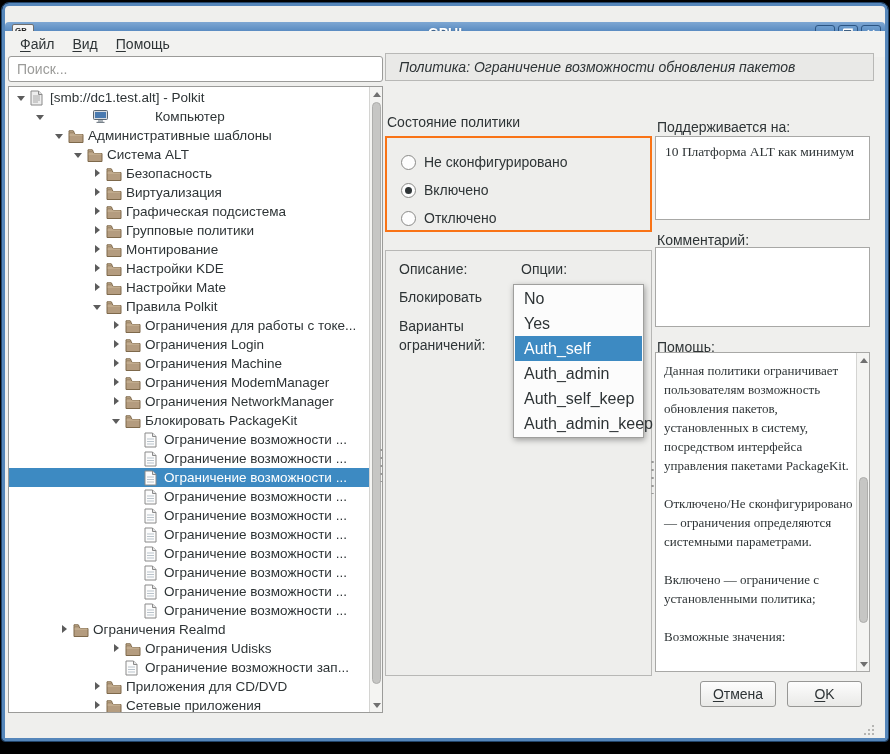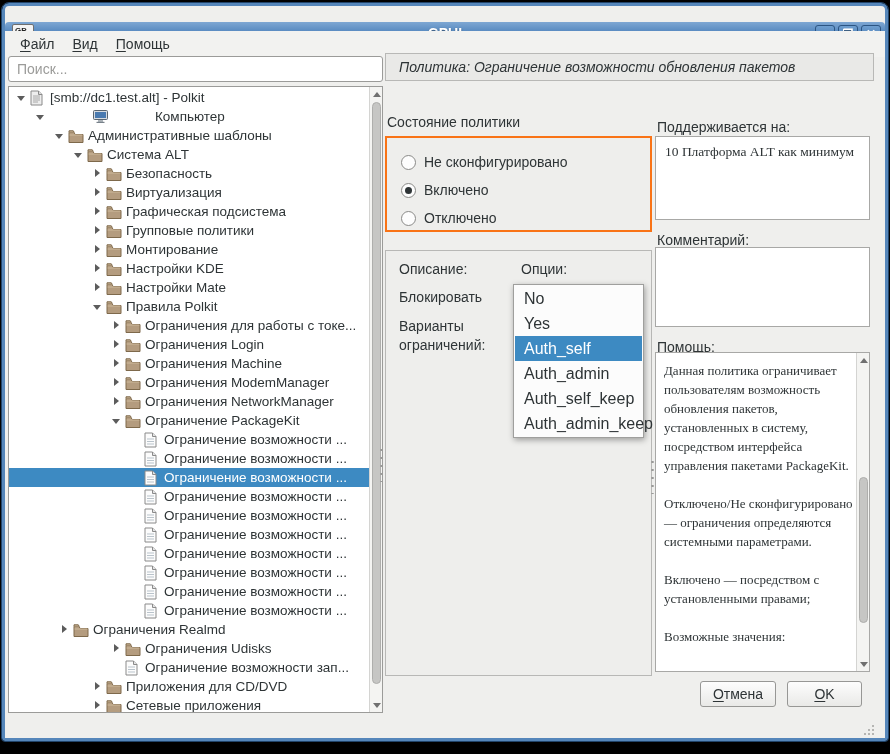--- a/index.html
+++ b/index.html
@@ -330,21 +330,21 @@
         </div>
         <div class="tree-row" style="padding-left: 101px;">
           <span class="exp open"></span>
           <span class="tree-ico">
             <svg width="16" height="14" viewBox="0 0 16 14">
               <path d="M1 3.5 h5 l1.2 2 H15 v8 H1 z" fill="#b49c7f" stroke="#7e694b"></path>
               <path d="M1 3.5 V1.8 h4.3 l1 1.7" fill="#c6b091" stroke="#7e694b"></path>
               <path d="M1.6 6 H14.4" stroke="#cdb99c" fill="none"></path>
             </svg>
           </span>
-          <span class="tree-label">Ограничение PackageKit</span>
+          <span class="tree-label">Блокировать PackageKit</span>
         </div>
         <div class="tree-row" style="padding-left: 120px;">
           <span class="exp"></span>
           <span class="tree-ico">
             <svg width="13" height="16" viewBox="0 0 13 16">
               <path d="M1 1 h7.5 L12 4.5 V15 H1 z" fill="#fcfcfc" stroke="#8a8a8a"></path>
               <path d="M8.5 1 v3.5 h3.5" fill="#e4e4e4" stroke="#8a8a8a"></path>
               <path d="M3 7 h7 M3 9.5 h7 M3 12 h7" stroke="#b9c3cb"></path>
             </svg>
           </span>
@@ -551,23 +551,23 @@
   <div class="field supported-box">
     <span>10 Платформа ALT как минимум</span>
   </div>
 
   <div class="lbl" style="left:652px; top:226px;">Комментарий:</div>
   <div class="field comment-box"></div>
 
   <div class="lbl" style="left:652px; top:333px;">Помощь:</div>
   <div class="field help-box">
     <div class="help-text" id="helpText">
-        <p>Данная политика ограничивает пользователям возможность обновления пакетов, установленных в систему, посредством интерфейса управления пакетами PackageKit.</p>
+        <p>Данная политики ограничивает пользователям возможность обновления пакетов, установленных в систему, посредством интерфейса управления пакетами PackageKit.</p>
         <p>Отключено/Не сконфигурировано — ограничения определяются системными параметрами.</p>
-        <p>Включено — посредством с установленными правами;</p>
+        <p>Включено — ограничение с установленными политика;</p>
         <p>Возможные значения:</p>
       </div>
     <div class="sb">
       <div class="sb-btn up">
           <div class="tri-up"></div>
         </div>
       <div class="sb-thumb" style="top:124px; height:146px;"></div>
       <div class="sb-btn down">
           <div class="tri-down"></div>
         </div>

